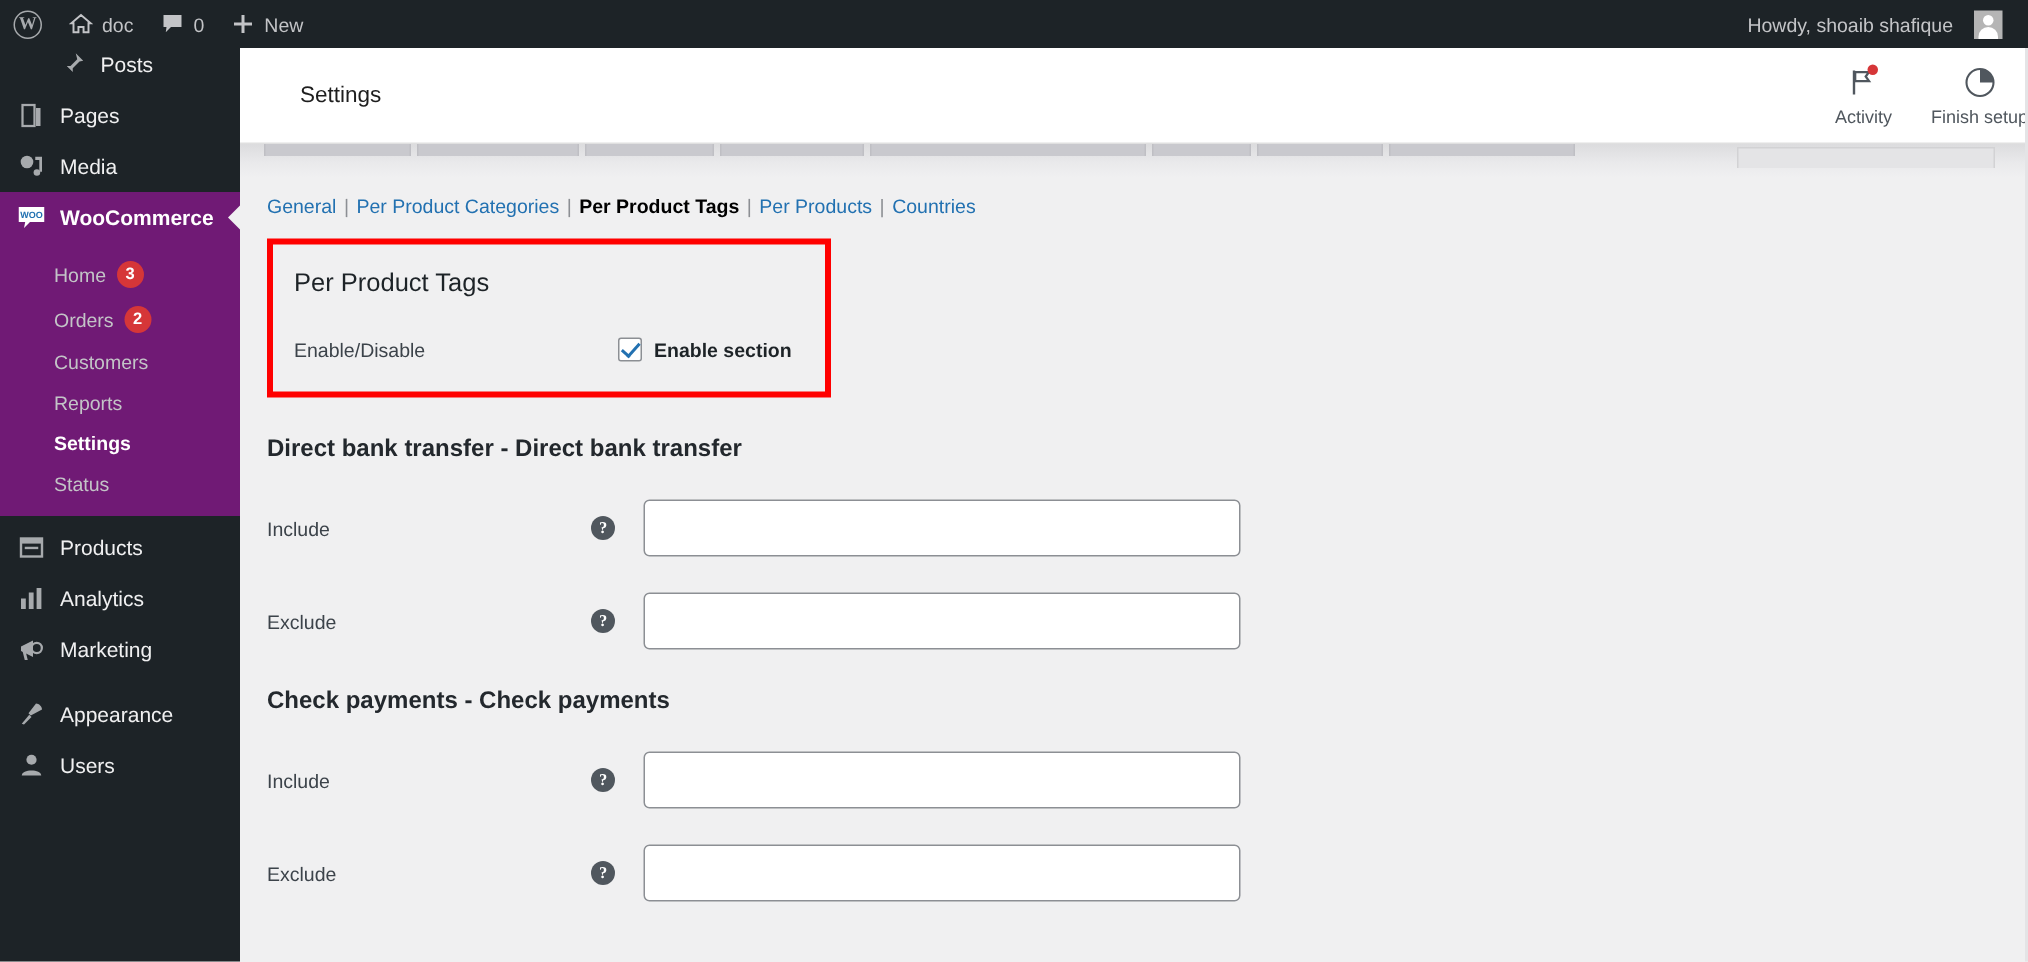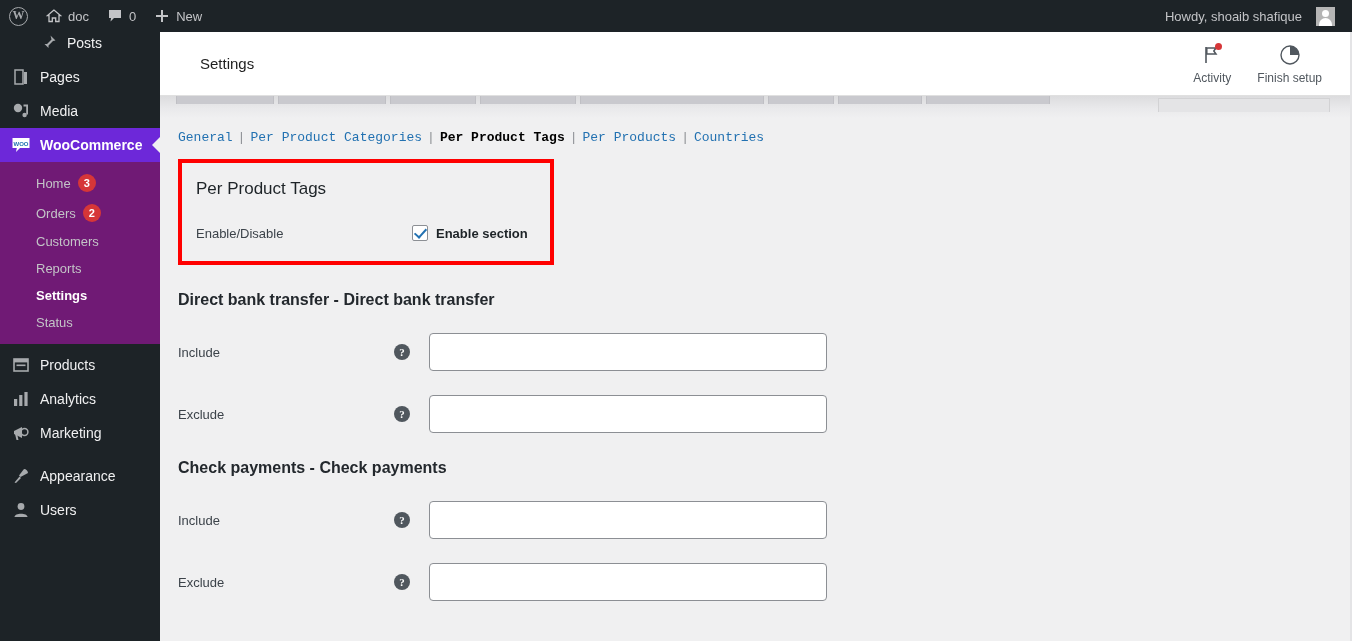--- a/index.html
+++ b/index.html
@@ -69,21 +69,21 @@
     height: 34px; padding-left: 11px;
     color: #f0f0f1; font-size: 14px;
     white-space: nowrap;
   }
   .menu-item .mi-icon {
     width: 20px; height: 20px; margin-right: 9px;
     display: inline-flex; align-items: center; justify-content: center;
     color: #a7aaad; flex: 0 0 20px;
   }
   .menu-item.current {
-    background: #6d28d9; color: #fff; font-weight: 600;
+    background: #701a75; color: #fff; font-weight: 600;
   }
   .menu-item.current .mi-icon { color: #fff; }
   .menu-item.current::after {
     content: ""; position: absolute; right: 0; top: 50%;
     transform: translateY(-50%);
     border-style: solid; border-width: 8px 8px 8px 0;
     border-color: transparent #f0f0f1 transparent transparent;
   }
   .submenu { background: #701a75; padding: 6px 0 8px 0; }
   .submenu-item {
@@ -112,21 +112,21 @@
     overflow: hidden;
   }
   #wc-header {
     position: relative;
     height: 64px; background: #fff;
     border-bottom: 1px solid #e0e0e0;
     display: flex; align-items: center;
     padding: 0 0 0 40px;
   }
   #wc-header .wc-title { font-size: 15px; color: #1e1e1e; font-weight: 400; }
-  .wc-header-actions { margin-left: auto; display: flex; align-items: center; gap: 26px; padding-right: 30px; }
+  .wc-header-actions { margin-left: auto; display: flex; align-items: center; gap: 26px; }
   .wc-action {
     display: flex; flex-direction: column; align-items: center; gap: 4px;
     color: #50575e; font-size: 12px;
   }
   .wc-action .wa-icon { position: relative; width: 24px; height: 24px; display:flex; align-items:center; justify-content:center; }
   .wa-dot {
     position: absolute; right: 2px; top: 0px;
     width: 7px; height: 7px; border-radius: 50%; background: #d63638;
   }
 
@@ -154,21 +154,20 @@
     background: #e4e4e6; border: 1px solid #d2d2d4; border-bottom: none;
   }
 
   
   #settings-body { padding: 0 0 0 18px; position: relative; }
   #subnav {
     padding: 12px 0 10px 0;
     font-size: 13px; color: #2271b1;
     display: flex; align-items: center; gap: 0;
     white-space: nowrap;
-    font-family: Liberation Mono, monospace;
   }
   #subnav a { color: #2271b1; text-decoration: none; }
   #subnav a.current { color: #000; font-weight: bold; }
   #subnav .sep { color: #8c8f94; padding: 0 5px; }
 
   .highlight-box {
     position: relative;
     width: 376px;
     border: 4px solid #ff0000;
     padding: 12px 14px 20px 14px;

